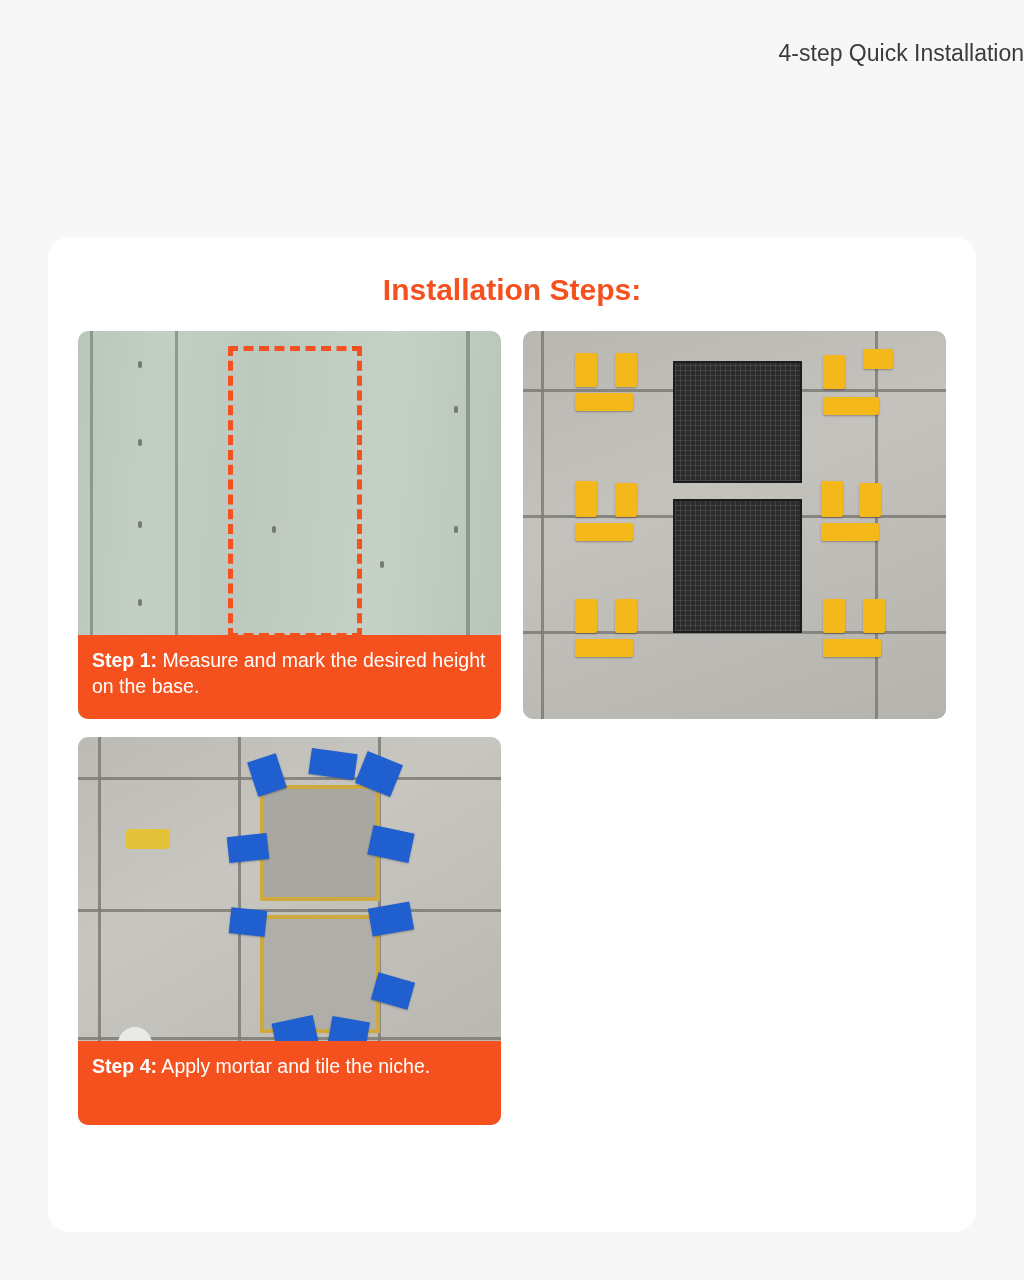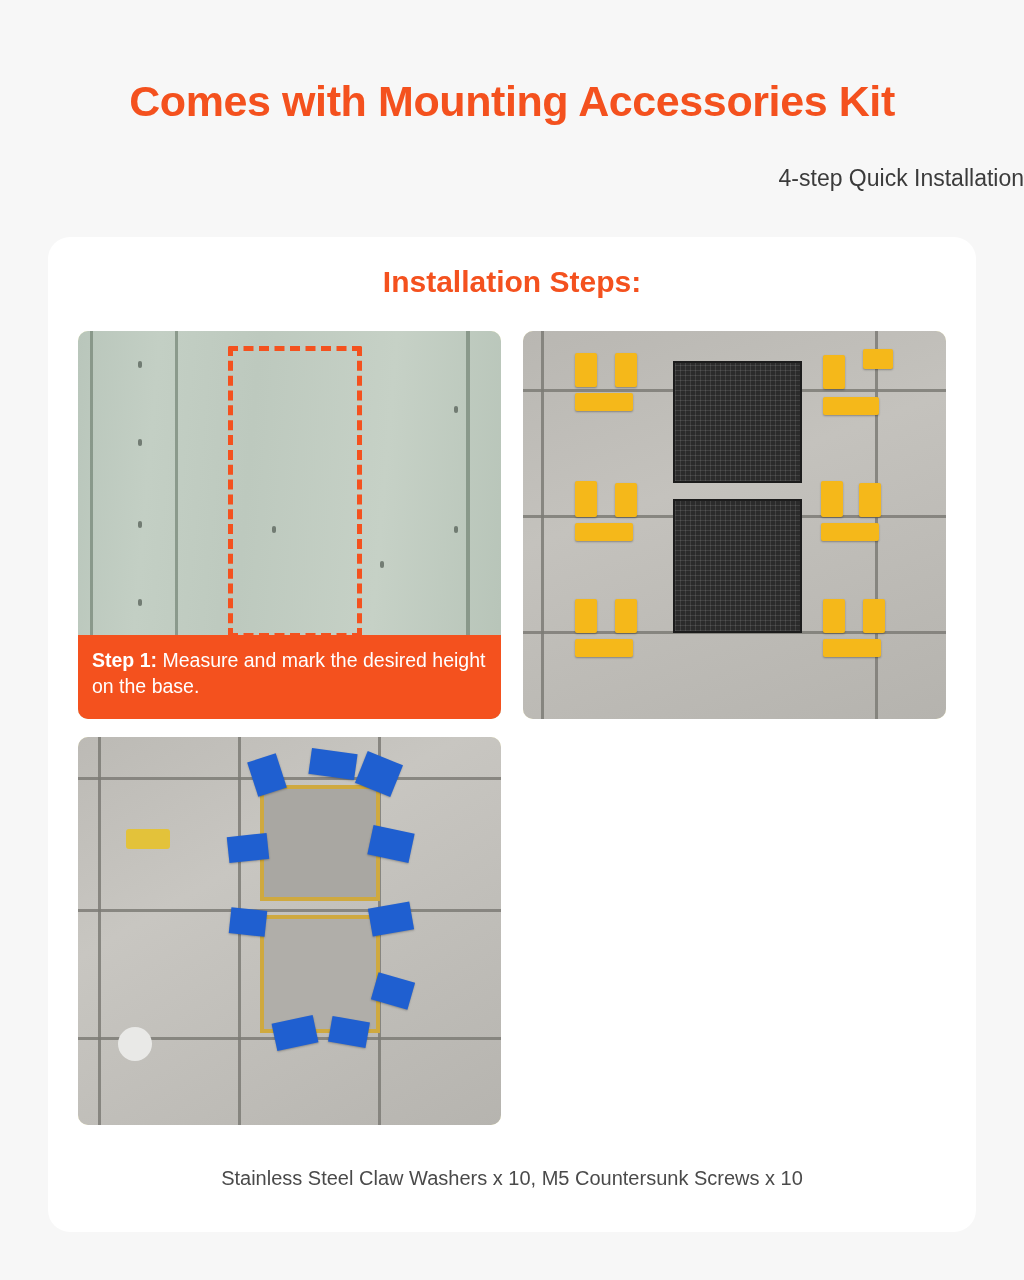--- a/index.html
+++ b/index.html
@@ -47,21 +47,21 @@
     height: 995px;
     background: #ffffff;
     border-radius: 22px;
     box-sizing: border-box;
   }
   .card-title {
     text-align: center;
     color: #f4511e;
     font-size: 30px;
     font-weight: bold;
-    margin: 0;
+    margin: 8px;
     padding-top: 28px;
   }
   .grid {
     position: absolute;
     left: 30px;
     top: 94px;
     width: 868px;
     display: flex;
     flex-wrap: wrap;
     gap: 18px 22px;
@@ -211,21 +211,20 @@
     width: 34px; height: 34px;
     border-radius: 50%;
     background: #e9e9e7;
   }
 </style>
 </head>
 <body>
 
 <div class="page">
 
-  <h1 class="headline">Comes with Mounting Accessories Kit</h1>
   <p class="subhead">4-step Quick Installation</p>
 
   <div class="card">
     <h2 class="card-title">Installation Steps:</h2>
 
     <div class="grid">
 
       <div class="tile">
         <div class="photo">
           <div class="wall-green"></div>
@@ -301,20 +300,22 @@
           <div class="tape" style="left:232px; top:14px; width:46px; height:26px; transform:rotate(8deg);"></div>
           <div class="tape" style="left:282px; top:20px; width:38px; height:34px; transform:rotate(22deg);"></div>
           <div class="tape" style="left:150px; top:98px; width:40px; height:26px; transform:rotate(-6deg);"></div>
           <div class="tape" style="left:292px; top:92px; width:42px; height:30px; transform:rotate(12deg);"></div>
           <div class="tape" style="left:152px; top:172px; width:36px; height:26px; transform:rotate(6deg);"></div>
           <div class="tape" style="left:292px; top:168px; width:42px; height:28px; transform:rotate(-10deg);"></div>
           <div class="tape" style="left:296px; top:240px; width:38px; height:28px; transform:rotate(16deg);"></div>
           <div class="tape" style="left:196px; top:282px; width:42px; height:28px; transform:rotate(-12deg);"></div>
           <div class="tape" style="left:252px; top:282px; width:38px; height:26px; transform:rotate(10deg);"></div>
         </div>
+        <div class="caption cap-4">
+          <b>Step 4</b><b>:</b><span> Apply mortar and tile the niche.</span>
+        </div>
       </div>
 
     </div>
 
-    <div class="footnote">Stainless Steel Claw Washers x 10, M5 Countersunk Screws x 10</div>
   </div>
 
 </div>
 
 </body></html>

